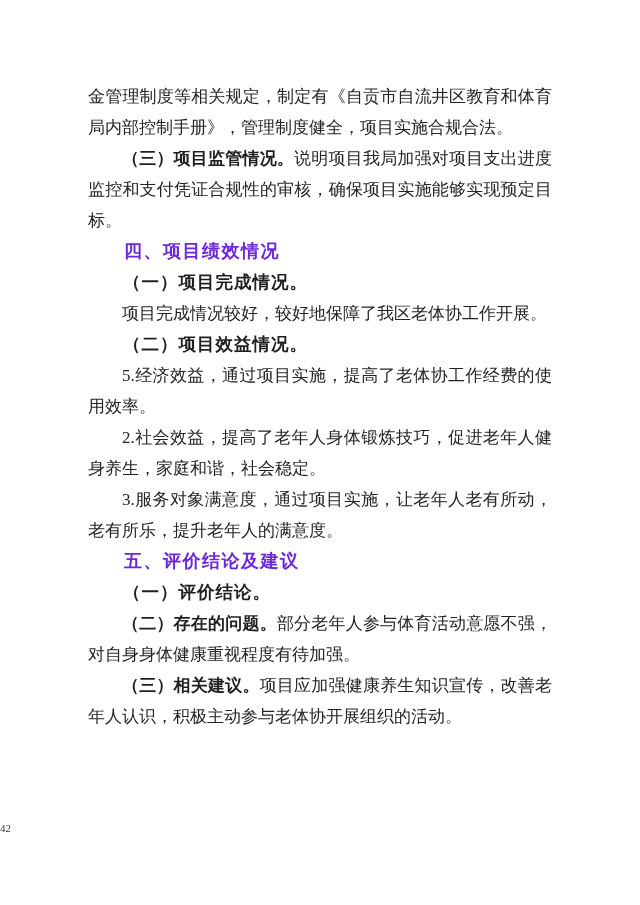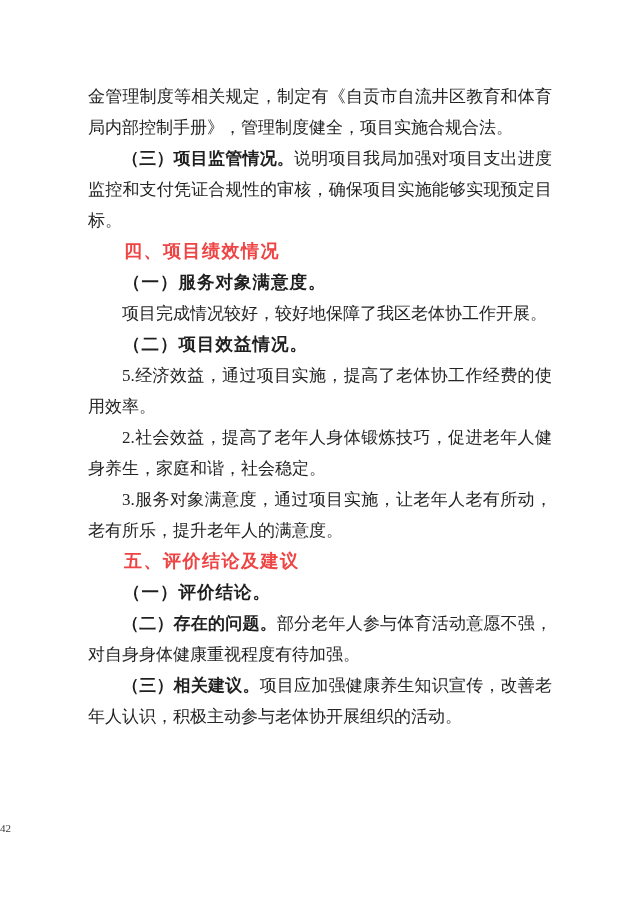--- a/index.html
+++ b/index.html
@@ -32,21 +32,21 @@
   }
   .content p.indent {
     text-indent: 2em;
   }
   .content p.section-heading {
     font-family: "Liberation Sans", "DejaVu Sans", sans-serif;
     font-weight: bold;
     font-size: 18px;
     letter-spacing: 1.5px;
     text-align: left;
-    color: #ef4444;
+    color: #6d28d9;
   }
   .content p.sub-heading {
     font-weight: bold;
     font-size: 17.5px;
     letter-spacing: 1px;
     text-align: left;
     color: #1f1f1f;
   }
   .content p b {
     font-weight: bold;
@@ -65,21 +65,21 @@
   }
 </style>
 </head>
 <body>
 
 <div class="page">
   <div class="content">
       <p class="">金管理制度等相关规定，制定有《自贡市自流井区教育和体育局内部控制手册》，管理制度健全，项目实施合规合法。</p>
       <p class="indent"><b>（三）项目监管情况。</b>说明项目我局加强对项目支出进度监控和支付凭证合规性的审核，确保项目实施能够实现预定目标。</p>
       <p class="section-heading indent">四、项目绩效情况</p>
-      <p class="sub-heading indent">（一）服务对象满意度。</p>
+      <p class="sub-heading indent">（一）项目完成情况。</p>
       <p class="indent">项目完成情况较好，较好地保障了我区老体协工作开展。</p>
       <p class="sub-heading indent">（二）项目效益情况。</p>
       <p class="indent">5.经济效益，通过项目实施，提高了老体协工作经费的使用效率。</p>
       <p class="indent">2.社会效益，提高了老年人身体锻炼技巧，促进老年人健身养生，家庭和谐，社会稳定。</p>
       <p class="indent">3.服务对象满意度，通过项目实施，让老年人老有所动，老有所乐，提升老年人的满意度。</p>
       <p class="section-heading indent">五、评价结论及建议</p>
       <p class="sub-heading indent">（一）评价结论。</p>
       <p class="indent"><b>（二）存在的问题。</b>部分老年人参与体育活动意愿不强，对自身身体健康重视程度有待加强。</p>
       <p class="indent"><b>（三）相关建议。</b>项目应加强健康养生知识宣传，改善老年人认识，积极主动参与老体协开展组织的活动。</p>
     </div>

